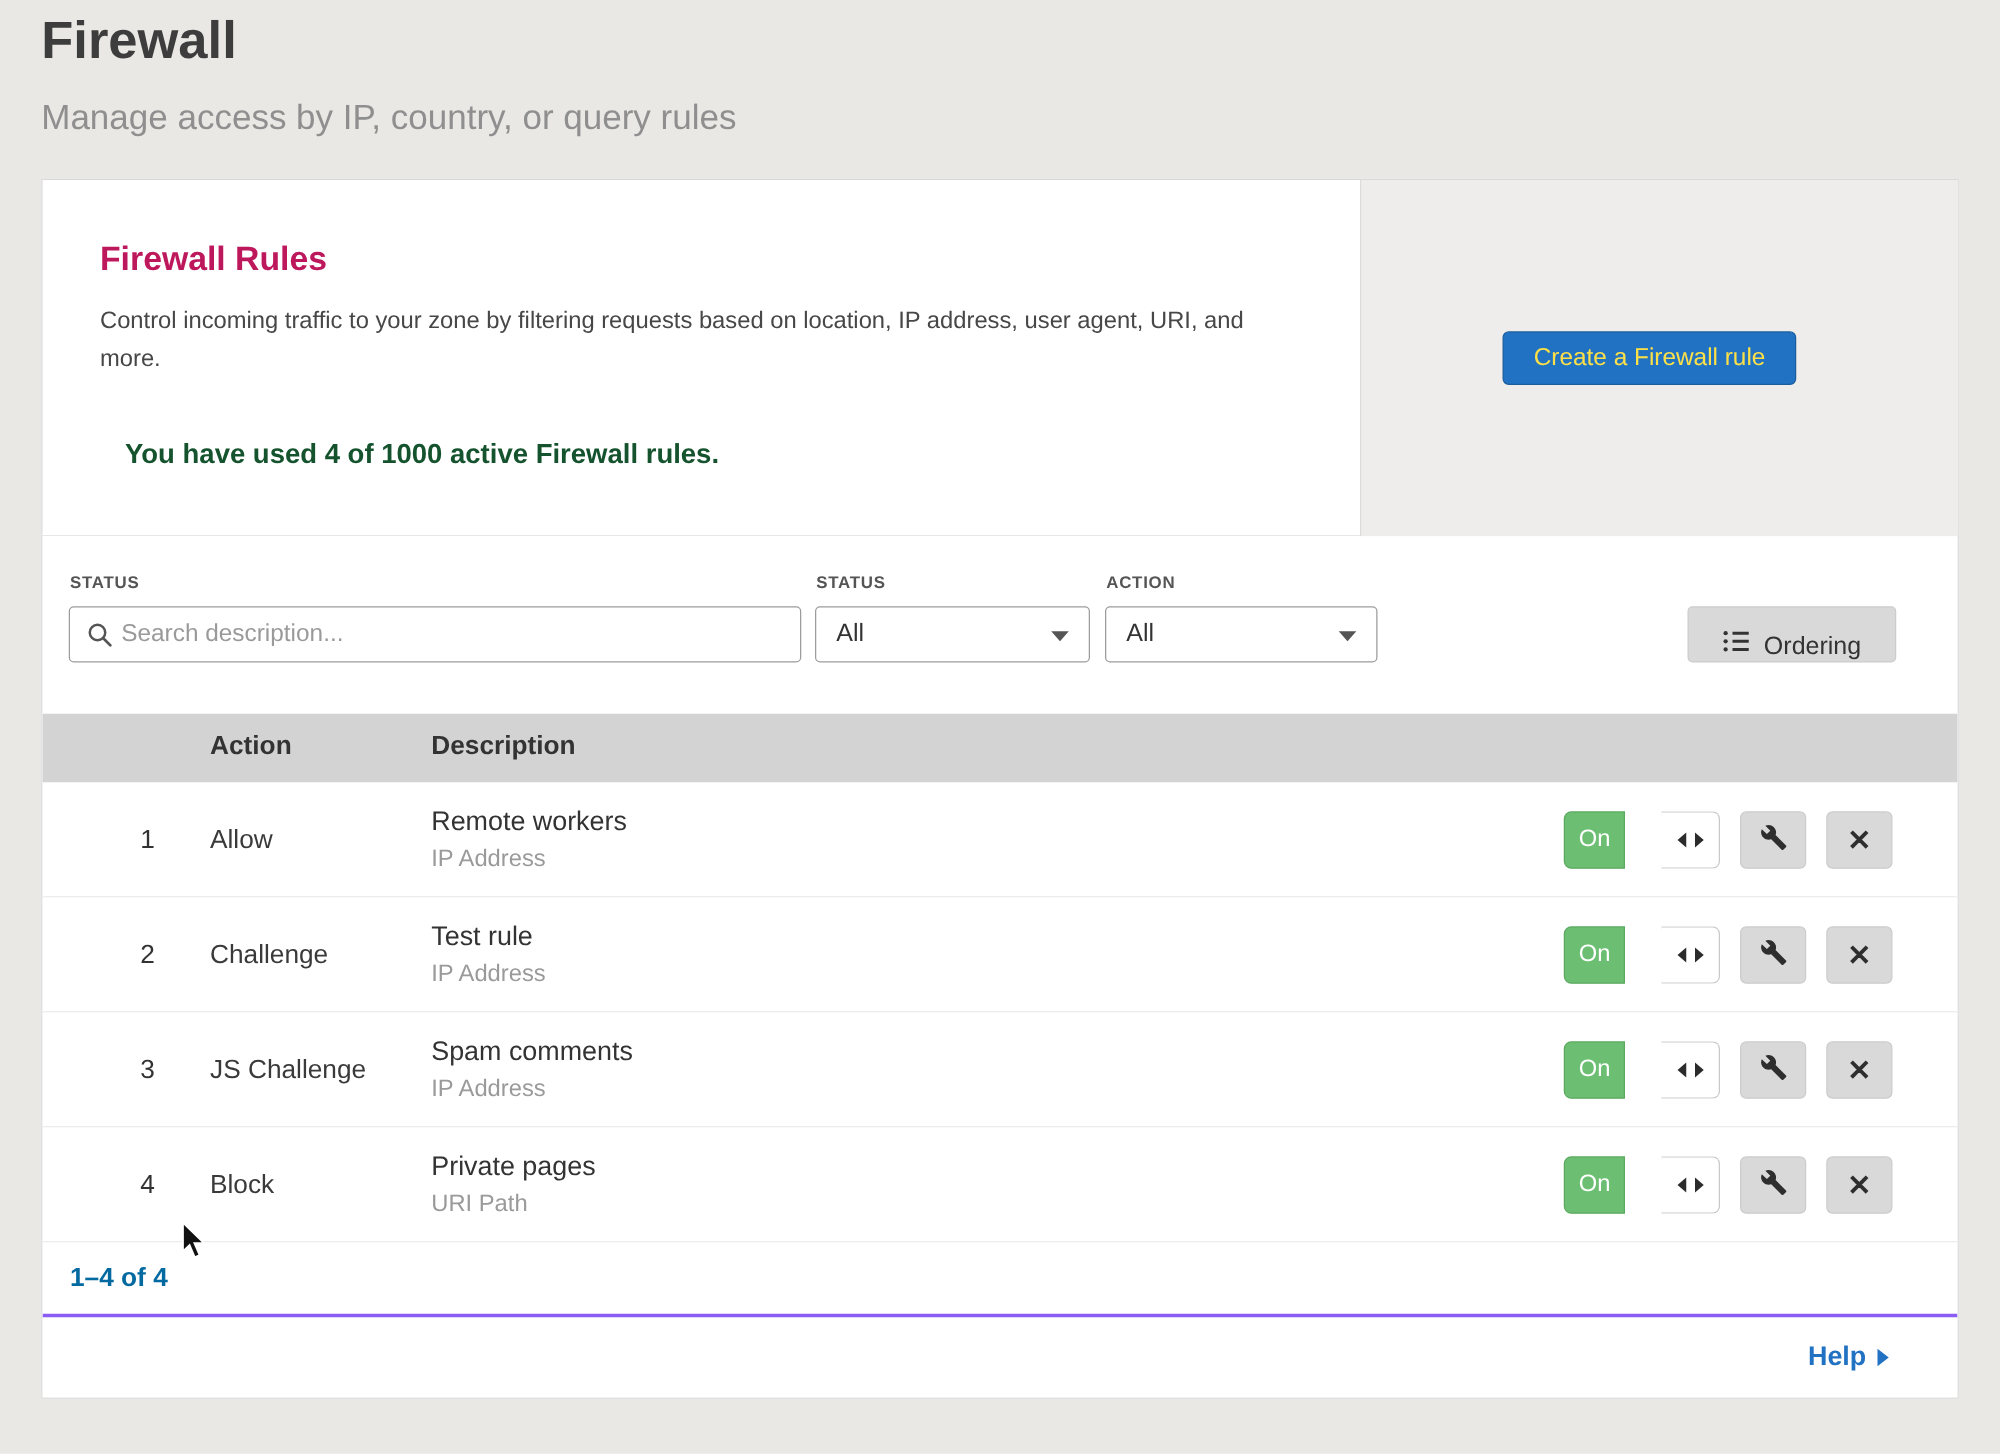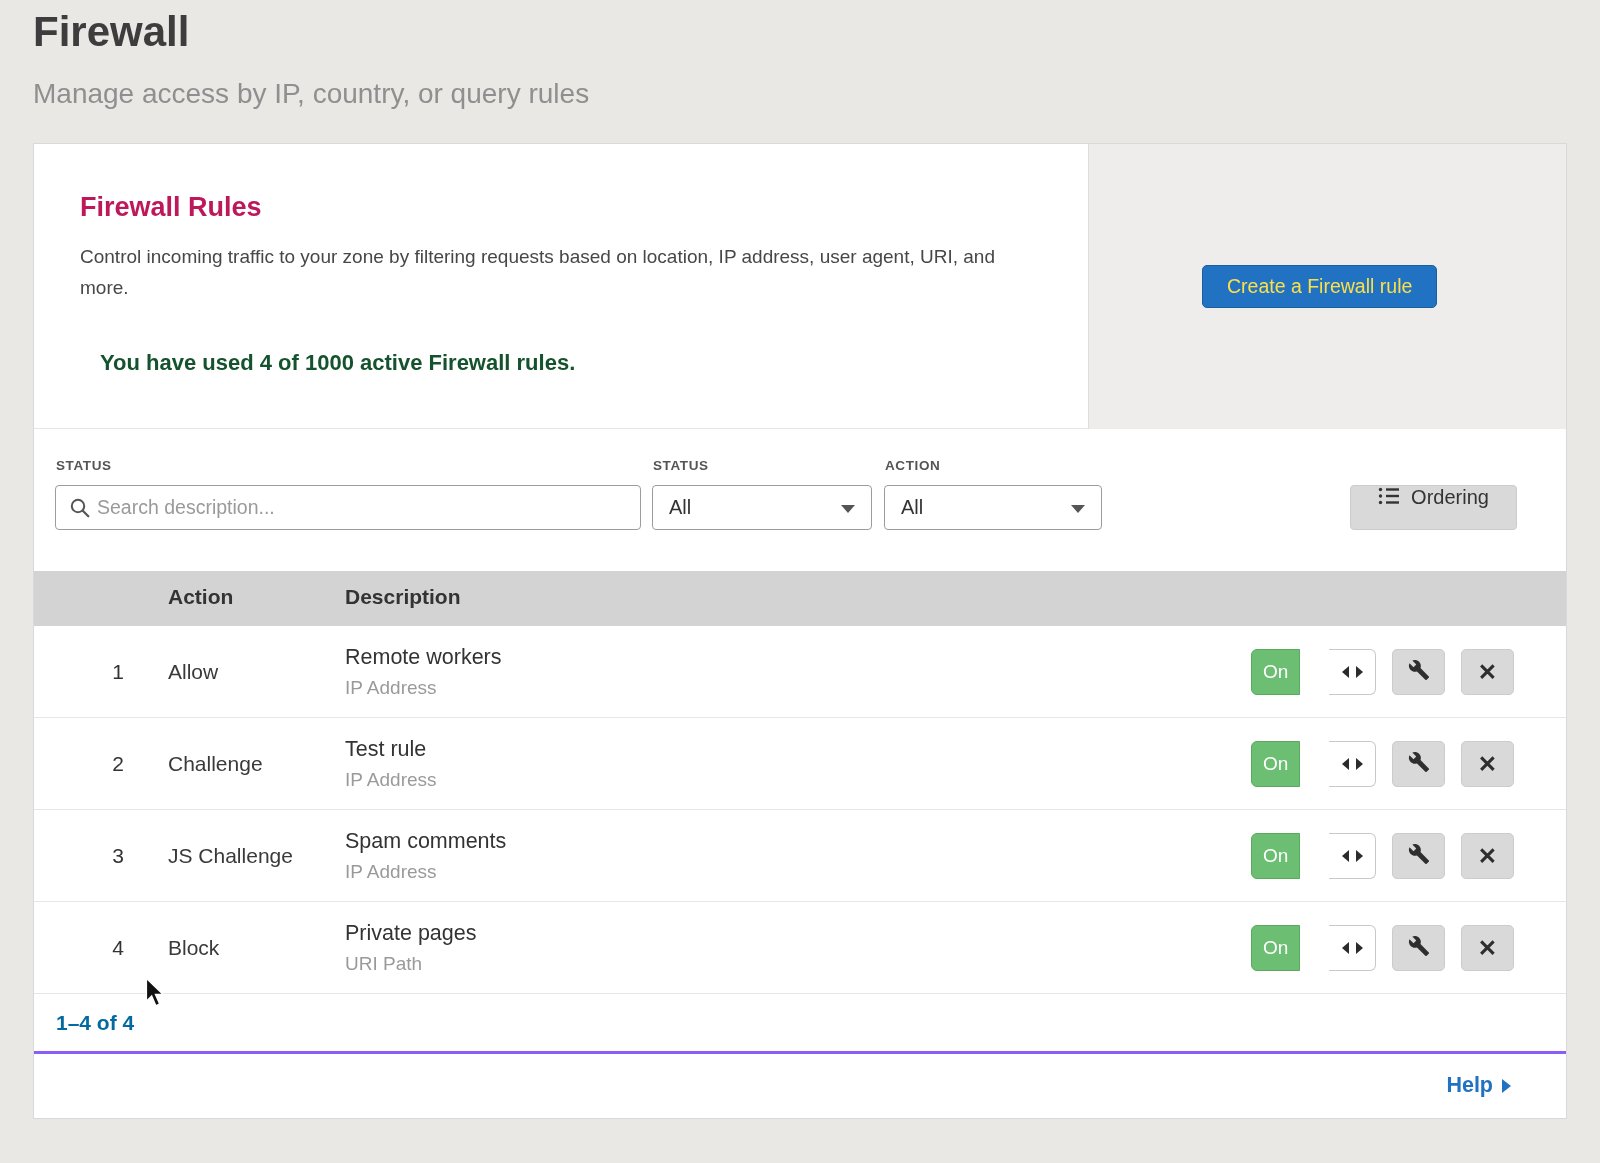--- a/index.html
+++ b/index.html
@@ -72,21 +72,21 @@
   .sel-action { left: 850px; width: 218px; }
   .select-caret {
     position: absolute; right: 16px; top: 19px;
     width: 0; height: 0;
     border-left: 7px solid transparent; border-right: 7px solid transparent;
     border-top: 8px solid #555555;
   }
   .ordering-btn {
     position: absolute; right: 49px; top: 56px; height: 45px; width: 167px;
     background: #d9d9d9; border: 1px solid #cccccc; border-radius: 4px;
-    display: flex; align-items: flex-start; justify-content: center; gap: 11px;
+    display: flex; align-items: flex-end; justify-content: center; gap: 11px;
     font-size: 20px; color: #333333; cursor: pointer;
     font-family: "Liberation Sans", sans-serif;
   }
   
   .table-header {
     position: relative; height: 55px; background: #d3d3d3;
     font-size: 21px; font-weight: 700; color: #333333;
   }
   .col-action { position: absolute; left: 134px; top: 14px; }
   .col-desc   { position: absolute; left: 311px; top: 14px; }

